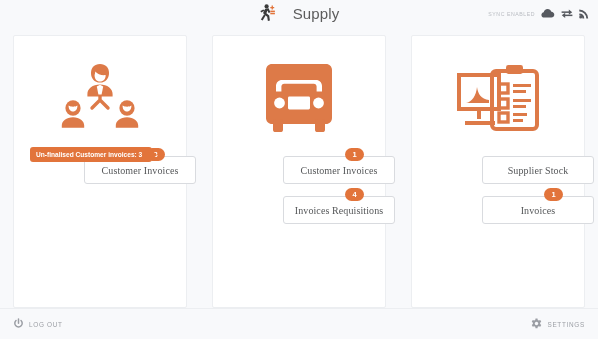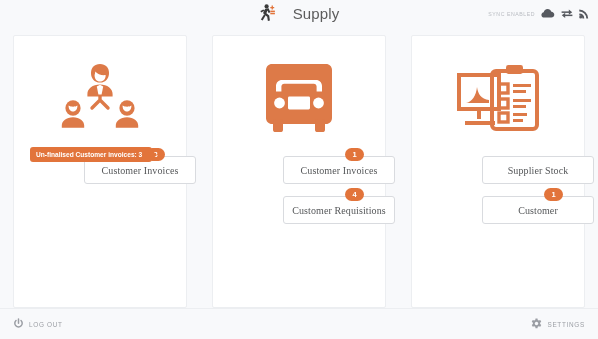--- a/index.html
+++ b/index.html
@@ -301,21 +301,21 @@
       </svg>
     </div>
     <div class="btn-group">
 
       <div class="btn-wrap">
         <div class="btn">Customer Invoices</div>
         <div class="badge">1</div>
       </div>
 
       <div class="btn-wrap">
-        <div class="btn">Customer Requisitions</div>
+        <div class="btn">Invoices Requisitions</div>
         <div class="badge">4</div>
       </div>
 
     </div>
   </div>
 
   <div class="card">
     <div class="card-icon">
       <svg width="84" height="74" viewBox="0 0 84 74">
         <g fill="none" stroke="#dd7a48" stroke-width="4">
@@ -341,21 +341,21 @@
         </g>
       </svg>
     </div>
     <div class="btn-group">
 
       <div class="btn-wrap">
         <div class="btn">Supplier Stock</div>
       </div>
 
       <div class="btn-wrap">
-        <div class="btn">Customer</div>
+        <div class="btn">Invoices</div>
         <div class="badge">1</div>
       </div>
 
     </div>
   </div>
 
 </div>
 
 <div class="footer">
   <div class="foot-item">

